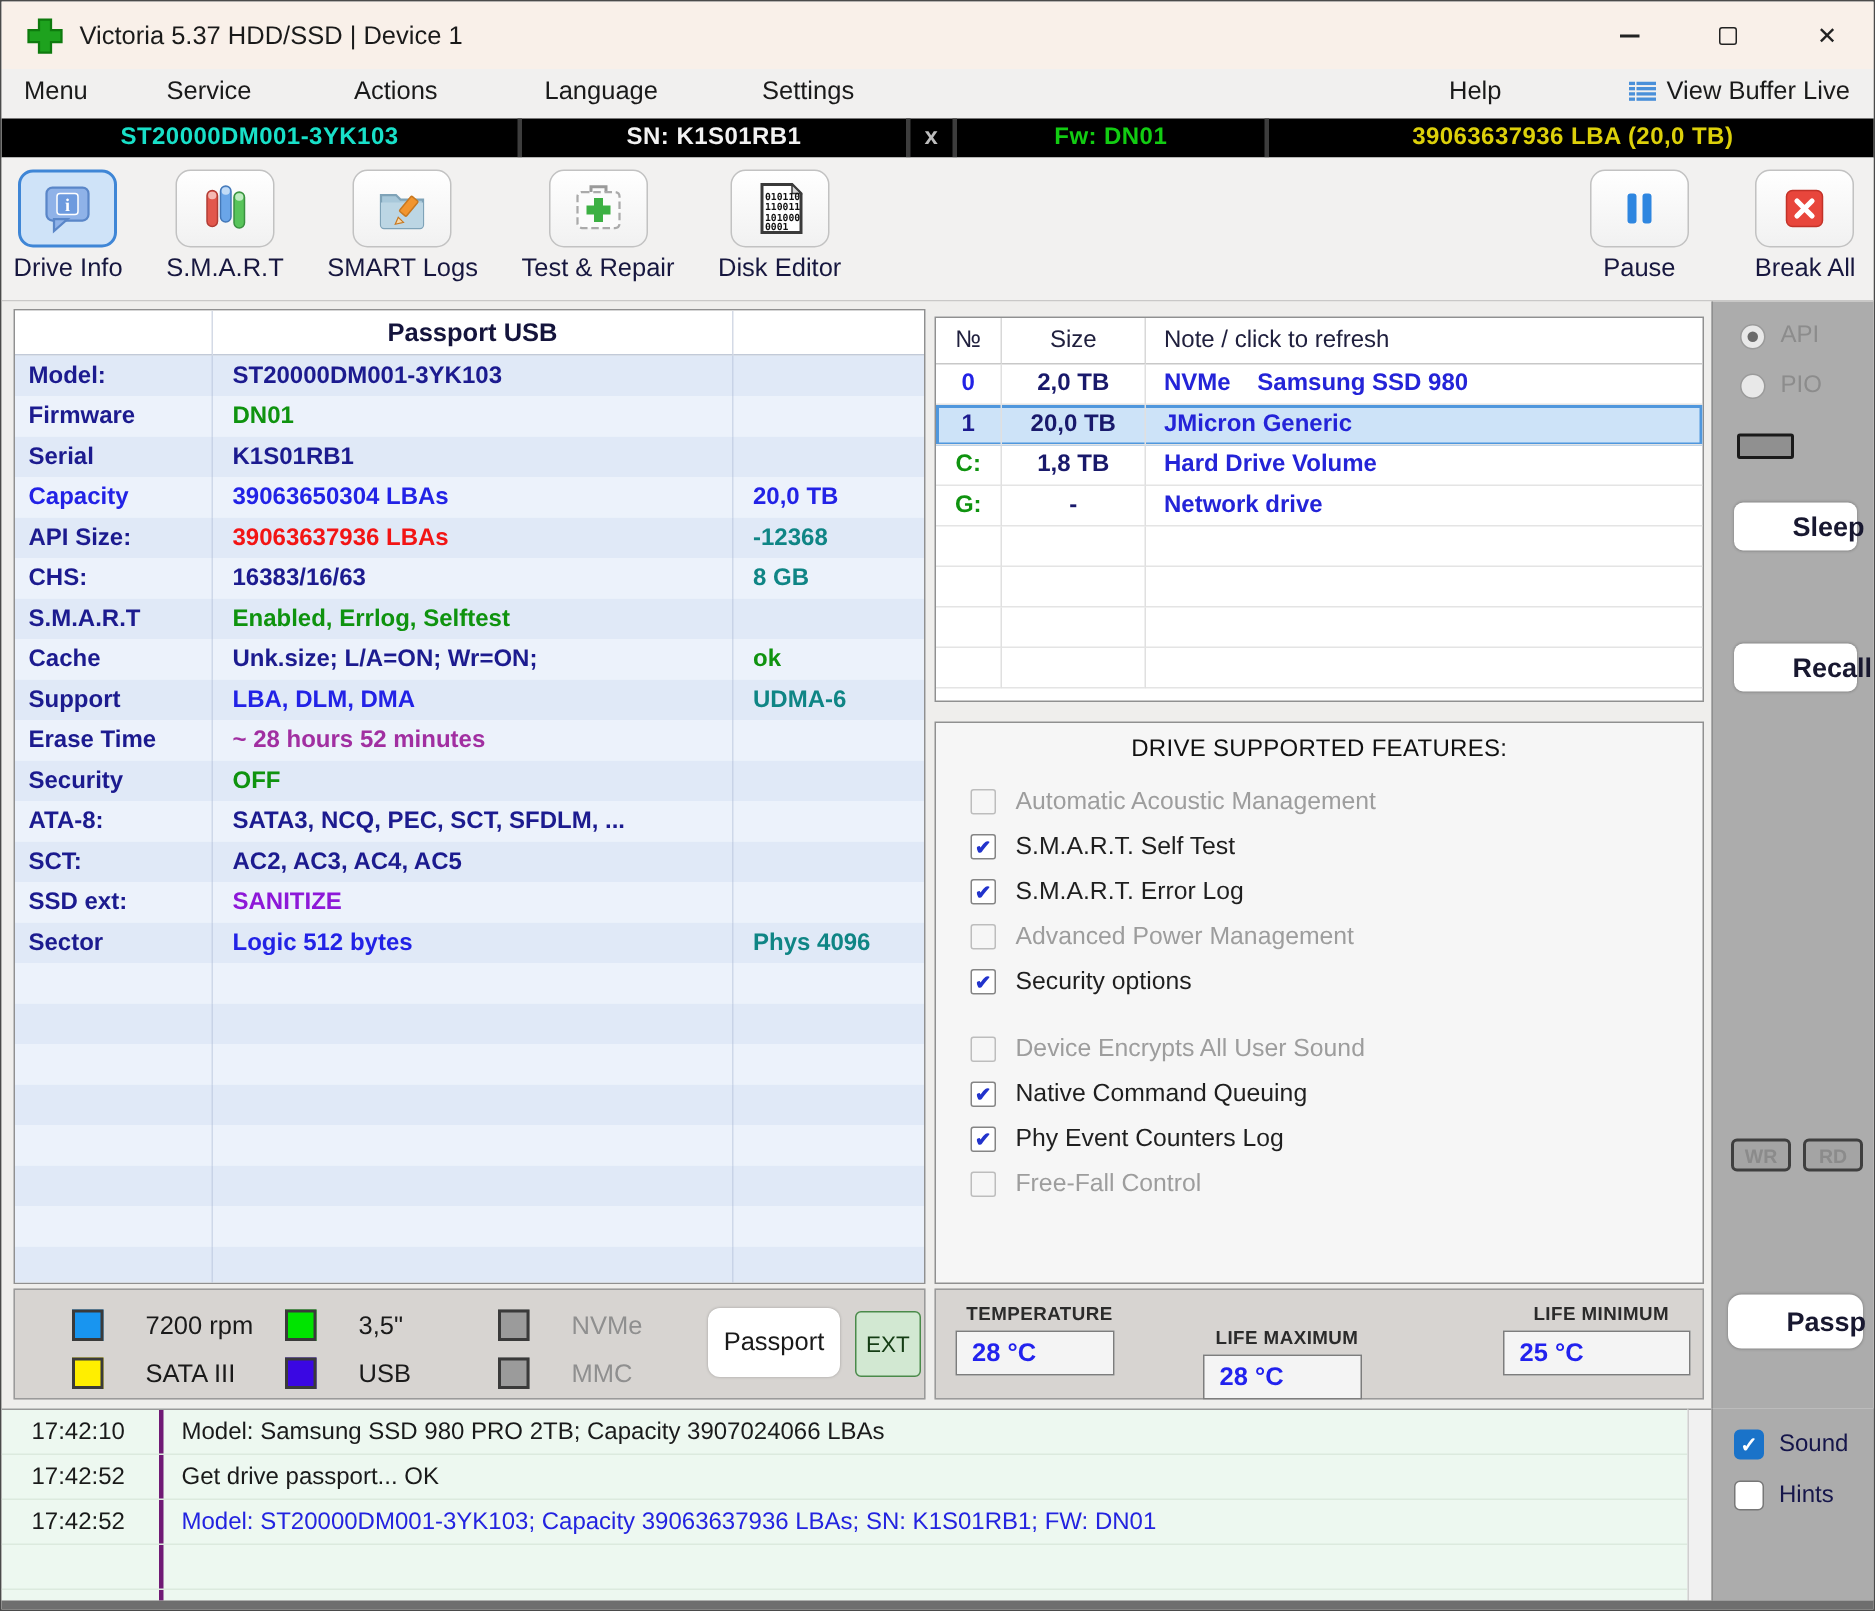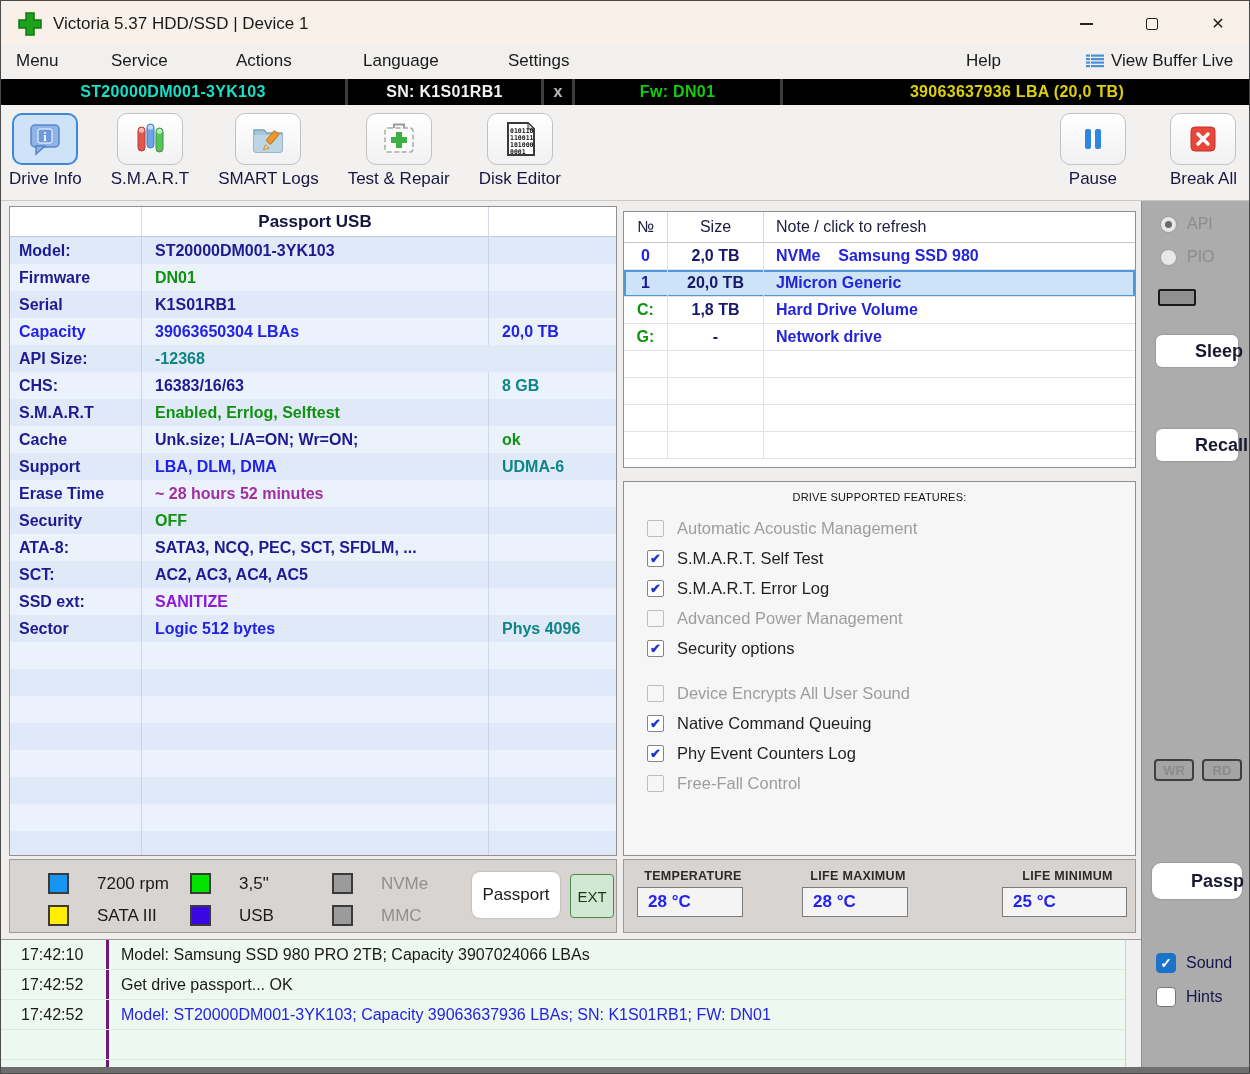--- a/index.html
+++ b/index.html
@@ -25,21 +25,21 @@
   .vbl{ position:absolute; top:5px; display:flex; align-items:center; gap:7px;
         font-size:17px; color:#1a1a1a; }
 
   
   .statusbar{ position:absolute; left:0; top:78px; width:1250px; height:26px;
               background:#000; display:flex; }
   .seg{ height:100%; display:flex; align-items:center; justify-content:center;
         font-size:16px; font-weight:bold; letter-spacing:.3px; }
   .sep{ width:3px; height:100%; background:#3d3d3d; }
   .s1{ width:344px; color:#18e0c8; }
-  .s2{ width:193px; color:#f2f2f2; }
+  .s2{ width:256px; color:#f2f2f2; }
   .s3{ width:28px;  color:#bdbdbd; }
   .s4{ width:205px; color:#12cc12; }
   .s5{ flex:1;      color:#dcd00a; }
 
   
   .toolbar{ position:absolute; left:0; top:104px; width:1250px; height:96px;
             background:#f2f1f0; border-bottom:1px solid #c9c8c7; }
   .tbleft{ position:absolute; left:8px; top:8px; display:flex; gap:29px; }
   .tbright{ position:absolute; right:14px; top:8px; display:flex; gap:44px; }
   .tbtn{ display:flex; flex-direction:column; align-items:center; }
@@ -85,21 +85,21 @@
   .drow{ display:grid; grid-template-columns:44px 96px 1fr; height:27px; }
   .dcell{ display:flex; align-items:center; font-size:16px; font-weight:bold;
           border-bottom:1px solid #e4e4e4; border-right:1px solid #e0e0e0; white-space:pre; }
   .dnum{ justify-content:center; }
   .dsize{ justify-content:center; color:#19196b; }
   .dnote{ padding-left:12px; color:#2424d8; border-right:none; }
   .drow.sel{ background:#cde3f8; box-shadow:inset 0 0 0 2px #4f97dd; }
 
   
   .features{ left:622px; top:280px; width:513px; height:375px; background:#f6f6f6; }
-  .ftitle{ padding-top:9px; text-align:center; font-size:11px; color:#111; letter-spacing:.2px; }
+  .ftitle{ padding-top:9px; text-align:center; font-size:16px; color:#111; letter-spacing:.2px; }
   .flist{ margin-top:10px; }
   .feat{ display:flex; align-items:center; height:30px; padding-left:23px; gap:13px; }
   .feat.gap{ margin-top:15px; }
   .cbox{ width:17px; height:17px; background:#fff; border:1px solid #858585; border-radius:2px;
          display:flex; align-items:center; justify-content:center; font-size:13px;
          font-weight:bold; color:#2233cc; line-height:1; }
   .cbox.dis{ border-color:#bdbdbd; background:#f6f6f6; }
   .flabel{ font-size:16.5px; color:#1f1f1f; }
   .flabel.dis{ color:#9d9d9d; }
 
@@ -115,21 +115,21 @@
   .leglabel.dis{ color:#8f8f8f; }
   .passportbtn{ position:absolute; left:462px; top:12px; width:88px; height:46px;
                 background:#fff; border:none; border-radius:8px; font-size:17px;
                 color:#1a1a1a; font-family:inherit; box-shadow:0 0 2px rgba(0,0,0,.25); }
   .extbtn{ position:absolute; left:560px; top:14px; width:44px; height:44px;
            background:#d2e8d2; border:1px solid #4a8a4a; border-radius:4px;
            font-size:15px; color:#143c14; font-family:inherit; }
 
   .temps{ left:622px; top:658px; width:513px; height:74px;text-align:center; }
   .tgroup{ position:absolute; top:9px; }
-  .tg0{ left:13px; } .tg1{ left:178px; } .tg2{ left:378px; }
+  .tg0{ left:13px; } .tg1{ left:178px;margin-top:16px; } .tg2{ left:378px; }
   .tlab{ font-size:12.5px; font-weight:bold; color:#2b2b2b; letter-spacing:.3px; padding-left:6px; }
   .tbox{ margin-top:4px; width:106px; height:30px; background:#f4f4f4; border:1px solid #7d7d7d;
          display:flex; align-items:center; }
   .tg2 .tbox{ width:125px; }
   .tval{ padding-left:10px; font-size:17px; font-weight:bold; color:#2222ee; }
 
   
   .sidebar{ position:absolute; left:1140px; top:0; width:110px; height:738px;
             background:#acacac; border-left:1px solid #8f8f8f; }
   .radiorow{ position:absolute; display:flex; align-items:center; gap:10px; }
@@ -340,20 +340,21 @@
             <div class="pcell pvalue c-navy">K1S01RB1</div>
             <div class="pcell pextra c-navy"></div>
           </div>
           <div class="prow">
             <div class="pcell plabel c-blue">Capacity</div>
             <div class="pcell pvalue c-blue">39063650304 LBAs</div>
             <div class="pcell pextra c-blue">20,0 TB</div>
           </div>
           <div class="prow">
             <div class="pcell plabel c-navy">API Size:</div>
+            <div class="pcell pvalue c-red">39063637936 LBAs</div>
             <div class="pcell pextra c-teal">-12368</div>
           </div>
           <div class="prow">
             <div class="pcell plabel c-navy">CHS:</div>
             <div class="pcell pvalue c-navy">16383/16/63</div>
             <div class="pcell pextra c-teal">8 GB</div>
           </div>
           <div class="prow">
             <div class="pcell plabel c-navy">S.M.A.R.T</div>
             <div class="pcell pvalue c-green">Enabled, Errlog, Selftest</div>

